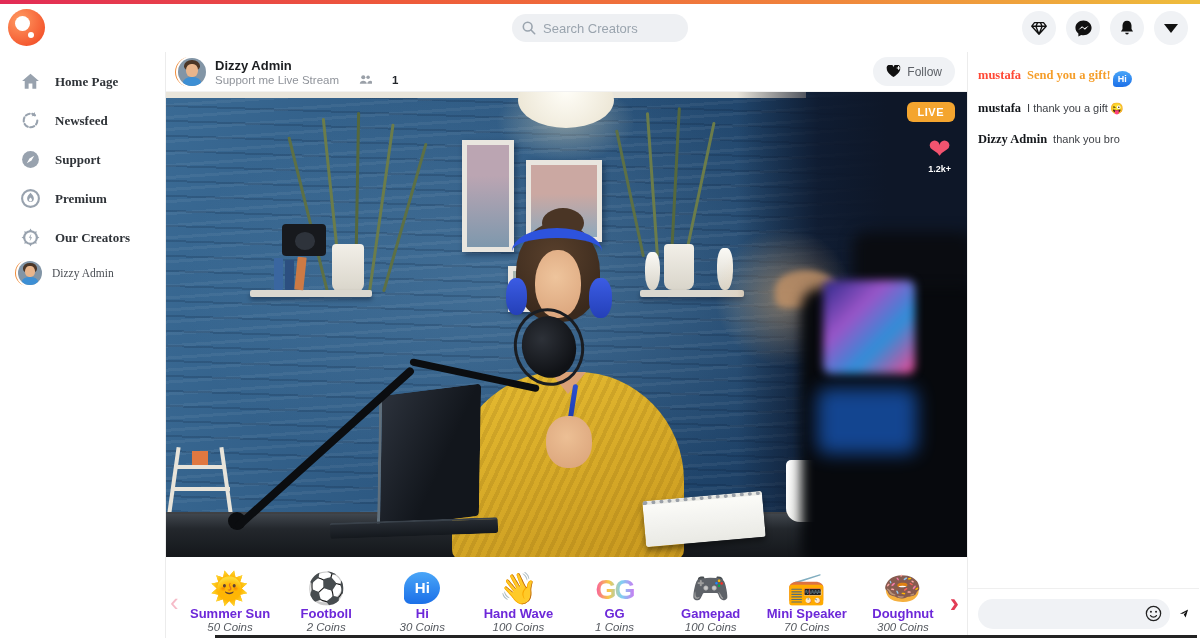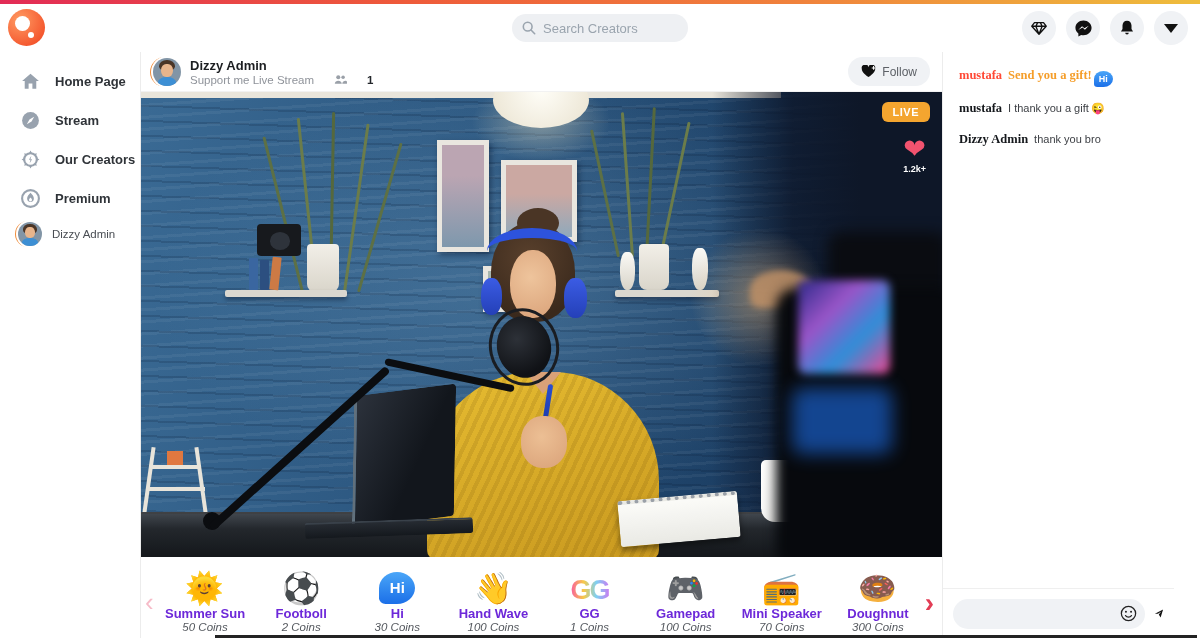--- a/index.html
+++ b/index.html
@@ -23,21 +23,21 @@
     font-size:13px; color:#444; }
   .searchbar input::placeholder { color:#9aa4ae; }
   .nav-icons { position:absolute; right:12px; top:7px; display:flex; gap:10px; }
   .nav-icon-btn { width:34px; height:34px; border-radius:50%; background:#f0f2f5;
     display:flex; align-items:center; justify-content:center; cursor:pointer; }
   .caret-down { width:0; height:0; border-left:7px solid transparent;
     border-right:7px solid transparent; border-top:9px solid #111; }
 
   
   .app { display:flex; width:1200px; height:586px; position:relative; }
-  .sidebar { width:140px; padding-top:10px; }
+  .sidebar { width:165px; padding-top:10px;font-family:Liberation Serif, serif; }
   .side-item { display:flex; align-items:center; gap:14px; padding:9px 0 9px 20px;
     cursor:pointer; }
   .side-item .lbl { font-size:13px; font-weight:bold; color:#2f3338; }
   .suggest-head { font-size:10.5px; font-weight:bold; color:#2f3338; padding:16px 0 10px 6px; }
   .suggest-row { display:flex; align-items:center; gap:10px; padding:4px 0 4px 18px; cursor:pointer; }
   .suggest-row .nm { font-size:11.5px; color:#4a4e54; }
 
   .main-col { width:803px; border-left:1px solid #ececec; border-right:1px solid #ececec;
     display:flex; flex-direction:column; }
   .stream-head { height:40px; background:#fff; display:flex; align-items:center;
@@ -172,21 +172,21 @@
     text-align:center; line-height:32px; }
   .gg-big { font-size:27px; font-weight:900; letter-spacing:-2px;
     background:linear-gradient(90deg,#f95f9d,#f7c948,#7ed0f2,#c77df2);
     -webkit-background-clip:text; background-clip:text; color:transparent; }
   .arrow-l { position:absolute; left:4px; top:30px; font-size:26px; color:rgba(238,120,145,.5); }
   .arrow-r { position:absolute; right:8px; top:32px; font-size:28px; font-weight:bold;
     color:#e23d55; cursor:pointer; line-height:1; }
 
   
   .chat { width:231px; display:flex; flex-direction:column; background:#fff; }
-  .chat-msgs { flex:1; padding:11px 16px; overflow:hidden; }
+  .chat-msgs { flex:1; padding:11px 10px; overflow:hidden; }
   .msg { margin-bottom:9px; line-height:1.35; }
   .msg .user { font-family:"Liberation Serif", serif; font-weight:bold; font-size:12.5px;
     color:#15181c; margin-right:6px; }
   .msg .text { font-size:11px; color:#3c3f44; }
   .msg.gift-msg .user { color:#ff4936; }
   .msg.gift-msg .text { font-family:"Liberation Serif", serif; font-weight:bold;
     font-size:12.5px; color:#f59e2a; }
   .hi-chip { display:inline-block; width:19px; height:16px; background:linear-gradient(#4aa6f8,#1b6fe8);
     border-radius:50% 50% 50% 18%; color:#fff; font-size:9px; font-weight:bold;
     text-align:center; line-height:16px; vertical-align:-3px; margin-left:2px; }
@@ -241,40 +241,47 @@
 
   <div class="sidebar">
     <div class="side-item">
       <svg width="21" height="21" viewBox="0 0 20 20">
           <path d="M10 2.5 L18 9.5 H15.5 V17 H11.8 V12 H8.2 V17 H4.5 V9.5 H2 Z" fill="#98a2ae"></path>
         </svg>
       <span class="lbl">Home Page</span>
     </div>
     <div class="side-item">
       <svg width="21" height="21" viewBox="0 0 20 20">
+          <path d="M16.5 10 a6.5 6.5 0 1 1 -2.2-4.9" fill="none" stroke="#98a2ae" stroke-width="2" stroke-dasharray="4 2.4" stroke-linecap="round"></path>
+          <path d="M14 1.8 L14.6 5.4 L11 5.9 Z" fill="#98a2ae"></path>
+        </svg>
+      <span class="lbl">Newsfeed</span>
+    </div>
+    <div class="side-item">
+      <svg width="21" height="21" viewBox="0 0 20 20">
           <circle cx="10" cy="10" r="8" fill="#98a2ae"></circle>
           <path d="M13.5 6.5 L11 11 L6.5 13.5 L9 9 Z" fill="#fff"></path>
         </svg>
-      <span class="lbl">Stream</span>
+      <span class="lbl">Support</span>
+    </div>
+    <div class="side-item">
+      <svg width="21" height="21" viewBox="0 0 20 20">
+          <circle cx="10" cy="10" r="8" fill="none" stroke="#98a2ae" stroke-width="2"></circle>
+          <path d="M10 4.5 c1.8 2 3.2 3.4 3.2 5.6 a3.2 3.2 0 0 1 -6.4 0 C6.8 7.9 8.2 6.5 10 4.5 Z" fill="#98a2ae"></path>
+          <path d="M10 9 c.9 .9 1.4 1.5 1.4 2.4 a1.4 1.4 0 0 1 -2.8 0 C8.6 10.5 9.1 9.9 10 9 Z" fill="#fff"></path>
+        </svg>
+      <span class="lbl">Premium</span>
     </div>
     <div class="side-item">
       <svg width="21" height="21" viewBox="0 0 20 20">
           <path d="M10 1.5 L11.5 4 H8.5 Z M10 18.5 L8.5 16 h3 Z M1.5 10 L4 8.5 v3 Z M18.5 10 L16 11.5 v-3 Z M4 4 L6.7 4.8 L4.8 6.7 Z M16 16 L13.3 15.2 L15.2 13.3 Z M16 4 L15.2 6.7 L13.3 4.8 Z M4 16 L4.8 13.3 L6.7 15.2 Z" fill="#98a2ae"></path>
           <circle cx="10" cy="10" r="6" fill="none" stroke="#98a2ae" stroke-width="2"></circle>
           <path d="M10.8 6.5 L8.5 10.3 H10 L9.2 13.5 L11.5 9.7 H10 Z" fill="#98a2ae"></path>
         </svg>
       <span class="lbl">Our Creators</span>
-    </div>
-    <div class="side-item">
-      <svg width="21" height="21" viewBox="0 0 20 20">
-          <circle cx="10" cy="10" r="8" fill="none" stroke="#98a2ae" stroke-width="2"></circle>
-          <path d="M10 4.5 c1.8 2 3.2 3.4 3.2 5.6 a3.2 3.2 0 0 1 -6.4 0 C6.8 7.9 8.2 6.5 10 4.5 Z" fill="#98a2ae"></path>
-          <path d="M10 9 c.9 .9 1.4 1.5 1.4 2.4 a1.4 1.4 0 0 1 -2.8 0 C8.6 10.5 9.1 9.9 10 9 Z" fill="#fff"></path>
-        </svg>
-      <span class="lbl">Premium</span>
     </div>
     <div class="suggest-row">
       <span class="avatar ring" style="width:24px;height:24px;">
         <span class="av-hair"></span>
           <span class="av-face"></span>
           <span class="av-shirt"></span>
       </span>
       <span class="nm">Dizzy Admin</span>
     </div>
   </div>

